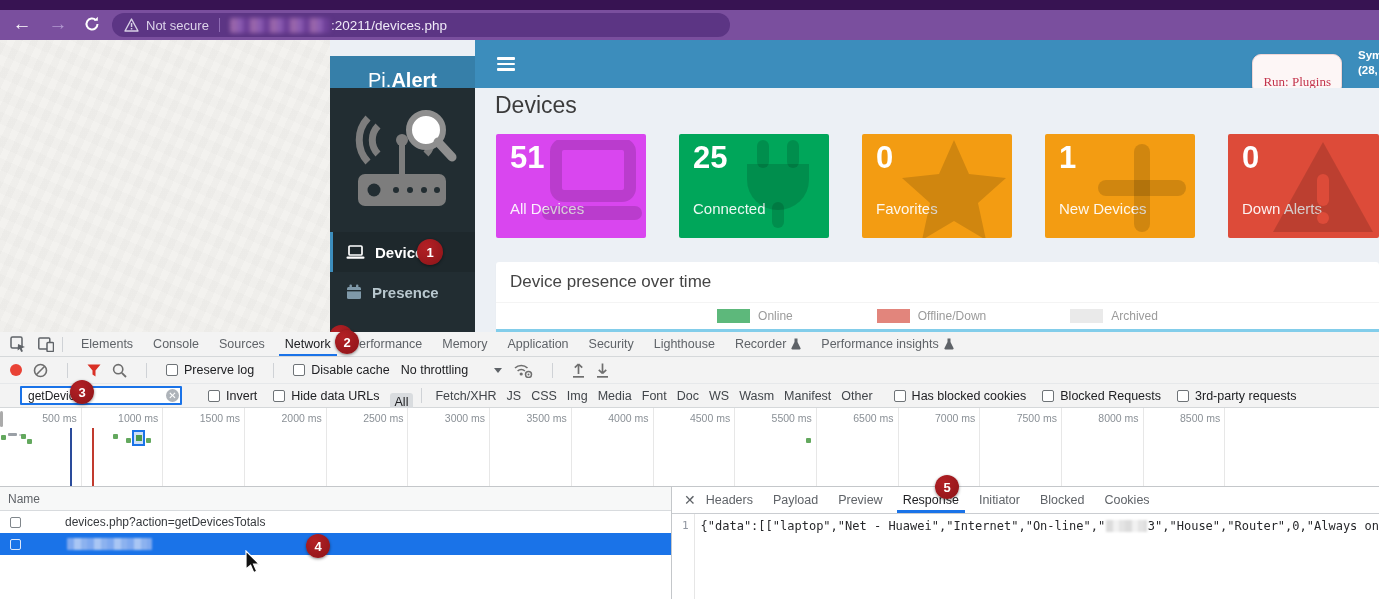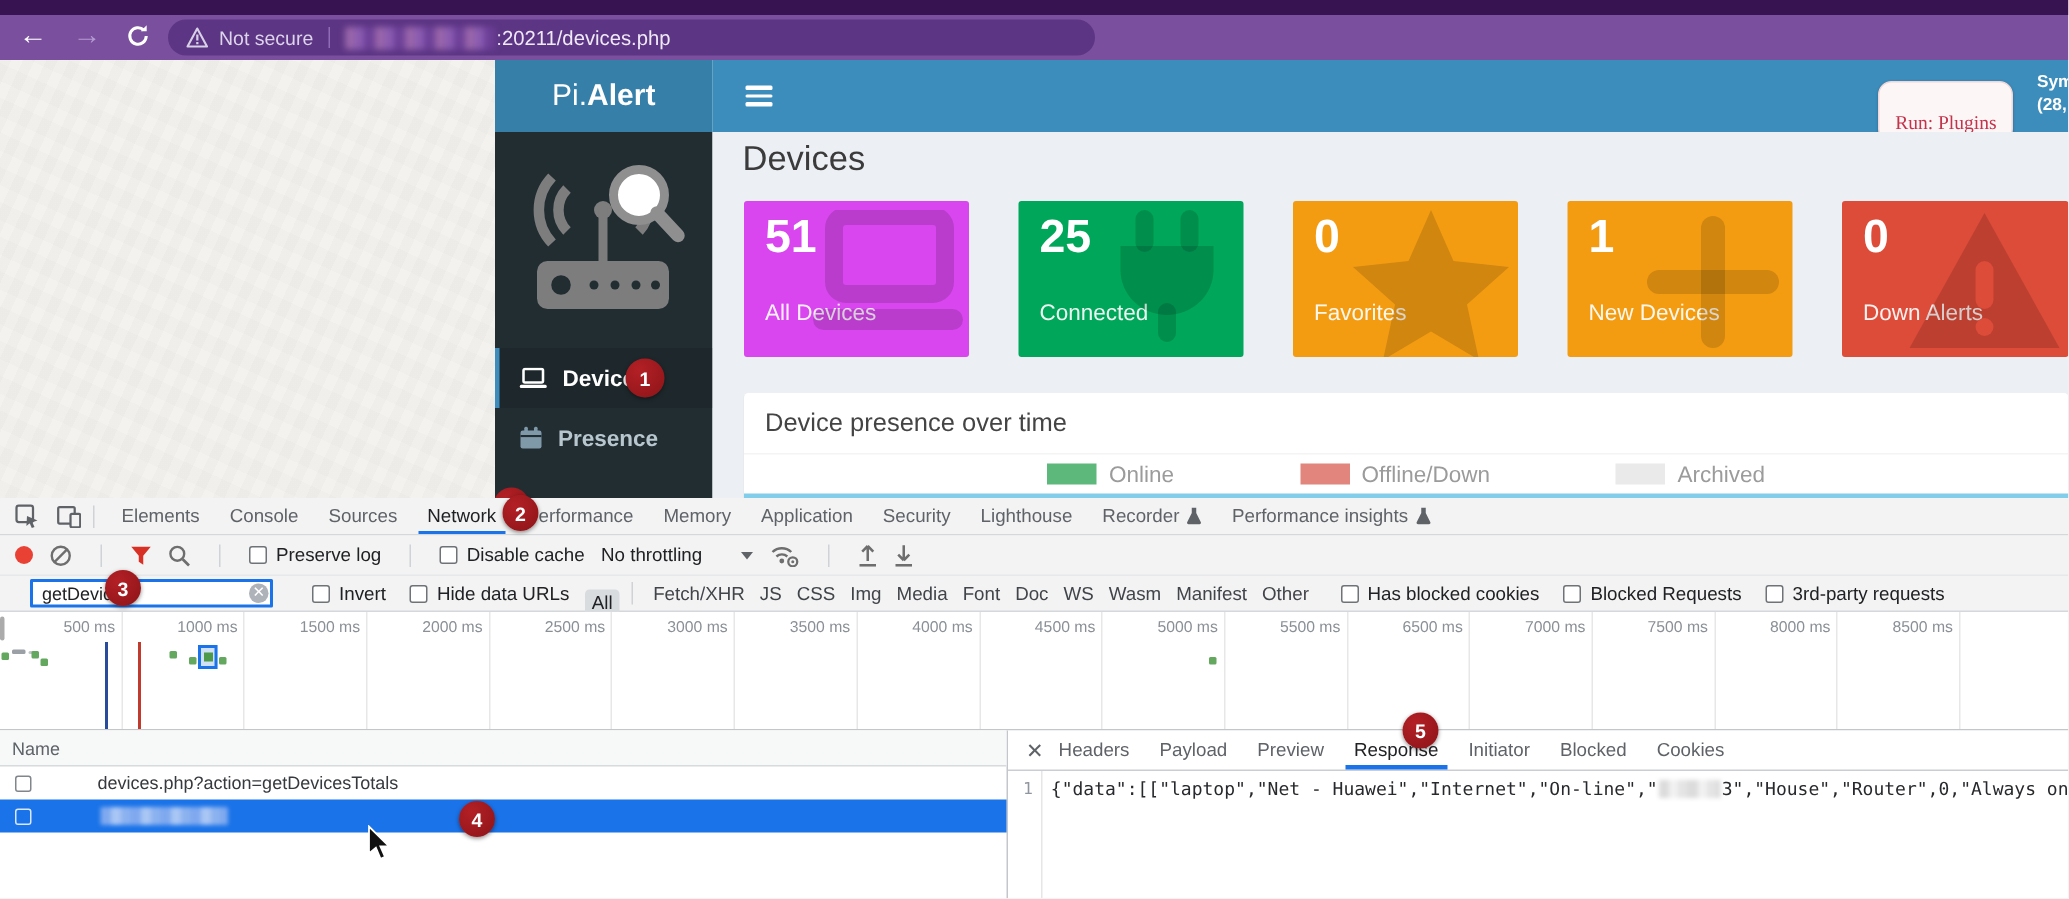--- a/index.html
+++ b/index.html
@@ -21,21 +21,21 @@
   .redact-host { width:100px; height:15px; background:repeating-linear-gradient(90deg,#96a 0 7px,#8a5bb1 7px 13px,#6d3f97 13px 20px); margin-right:1px; }
   .omni-url { color:#efe9f7; font-size:13.5px; white-space:nowrap; }
 
   
   .desktop { position:absolute; left:0; top:40px; width:330px; height:292px; background:#f3f2ef;
     background-image:repeating-linear-gradient(115deg, rgba(0,0,0,0.015) 0 7px, rgba(255,255,255,0.02) 7px 14px),
                      repeating-linear-gradient(25deg, rgba(0,0,0,0.012) 0 11px, rgba(255,255,255,0.02) 11px 21px); }
 
   
   .app { position:absolute; left:330px; top:40px; width:1049px; height:292px; overflow:hidden; background:#ecf0f5; }
-  .app-logo { position:absolute; left:0; top:0; width:145px; height:48px; background:#367fa9; color:#fff; display:flex; align-items:center; justify-content:center; font-size:20px; }
+  .app-logo { position:absolute; left:0; top:16px; width:145px; height:48px; background:#367fa9; color:#fff; display:flex; align-items:center; justify-content:center; font-size:20px; }
   .app-logo b { font-weight:700; }
   .app-header { position:absolute; left:145px; top:0; width:904px; height:48px; background:#3c8dbc; }
   .hamburger { position:absolute; left:22px; top:17px; width:18px; height:14px; display:flex; flex-direction:column; justify-content:space-between; cursor:pointer; }
   .hamburger div { height:2.6px; background:#fff; border-radius:1px; }
   .run-btn { position:absolute; right:37px; top:14px; padding:19px 10px 4px; background:#fdf6f6; border:1px solid #f0d6d6; border-radius:9px; color:#c3344c; font-family:Liberation Serif, serif; font-size:13px; box-shadow:0 1px 2px rgba(0,0,0,0.25); cursor:pointer; }
   .hdr-right { position:absolute; left:883px; top:8px; color:#fff; font-size:11.5px; font-weight:700; line-height:15px; white-space:nowrap; }
 
   .sidebar { position:absolute; left:0; top:48px; width:145px; height:244px; background:#222d32; overflow:hidden; }
   .side-logo { position:absolute; left:12px; top:8px; }
   .side-item { position:absolute; left:0; width:145px; height:40px; display:flex; align-items:center; cursor:pointer; }
@@ -57,21 +57,21 @@
   .card-value { position:absolute; left:14px; top:6px; font-size:31px; font-weight:700; }
   .card-label { position:absolute; left:14px; top:66px; font-size:15px; color:rgba(255,255,255,0.92); white-space:nowrap; }
   .card-icon { position:absolute; right:4px; top:6px; }
 
   .panel { position:absolute; left:21px; top:174px; width:883px; height:70px; background:#fff; border-radius:3px 3px 0 0; box-shadow:0 1px 1px rgba(0,0,0,0.1); }
   .panel-title { position:absolute; left:14px; top:10px; font-size:17px; color:#444; }
   .panel-div { position:absolute; left:0; top:40px; width:100%; height:1px; background:#f4f4f4; }
   .legend { position:absolute; left:0; top:41px; width:100%; height:26px; display:flex; align-items:center; justify-content:center; gap:84px; }
   .legend-item { display:flex; align-items:center; }
   .legend-item .sw { width:33px; height:14px; margin-right:8px; }
-  .legend-item .lt { font-size:15px; color:#9b9b9b; }
+  .legend-item .lt { font-size:12px; color:#9b9b9b; }
   .sw0 { background:#5db87b; } .sw1 { background:#e2857c; } .sw2 { background:#eaeaea; }
   .chart-strip { position:absolute; left:21px; top:241px; width:883px; height:3px; background:#82cdea; }
 
   
   .devtools { position:absolute; left:0; top:332px; width:1379px; height:267px; background:#fff; font-size:12.5px; color:#3c4043; }
   .dt-tabbar { position:absolute; left:0; top:0; width:100%; height:25px; background:#f3f3f3; border-bottom:1px solid #d5d8da; display:flex; align-items:center; }
   .dt-leadicons { display:flex; align-items:center; gap:12px; margin-left:10px; }
   .vsep { width:1px; height:15px; background:#cfd2d6; margin:0 8px; }
   .dt-tab { position:relative; padding:0 10px; line-height:24px; color:#5f6368; cursor:pointer; white-space:nowrap; display:flex; align-items:center; gap:5px; }
   .dt-tab.active { color:#202124; }
@@ -457,21 +457,20 @@
       <div class="ruler">
         <div class="ruler-cell">500 ms</div>
         <div class="ruler-cell">1000 ms</div>
         <div class="ruler-cell">1500 ms</div>
         <div class="ruler-cell">2000 ms</div>
         <div class="ruler-cell">2500 ms</div>
         <div class="ruler-cell">3000 ms</div>
         <div class="ruler-cell">3500 ms</div>
         <div class="ruler-cell">4000 ms</div>
         <div class="ruler-cell">4500 ms</div>
-        <div class="ruler-cell">5000 ms</div>
         <div class="ruler-cell">5500 ms</div>
         <div class="ruler-cell">6500 ms</div>
         <div class="ruler-cell">7000 ms</div>
         <div class="ruler-cell">7500 ms</div>
         <div class="ruler-cell">8000 ms</div>
         <div class="ruler-cell">8500 ms</div>
       </div>
       <div class="marks">
         <div class="mini-scroll"></div>
         <div class="dash" style="left:8px; top:25px; width:9px; height:3px;"></div>

